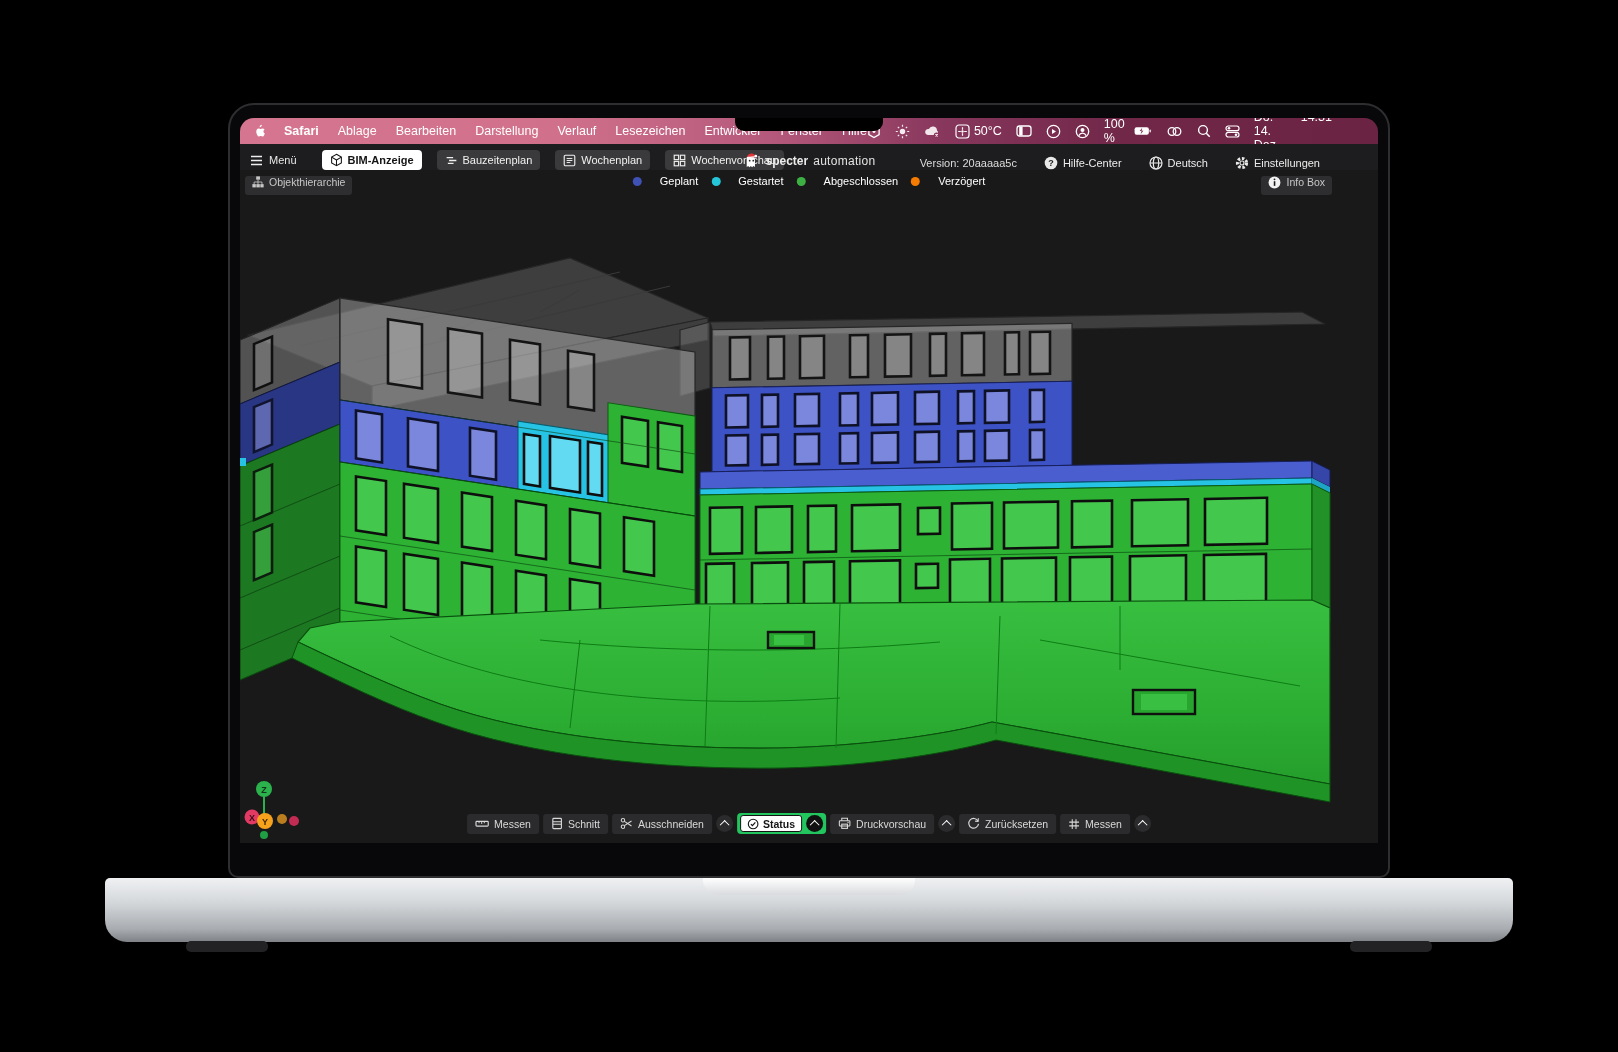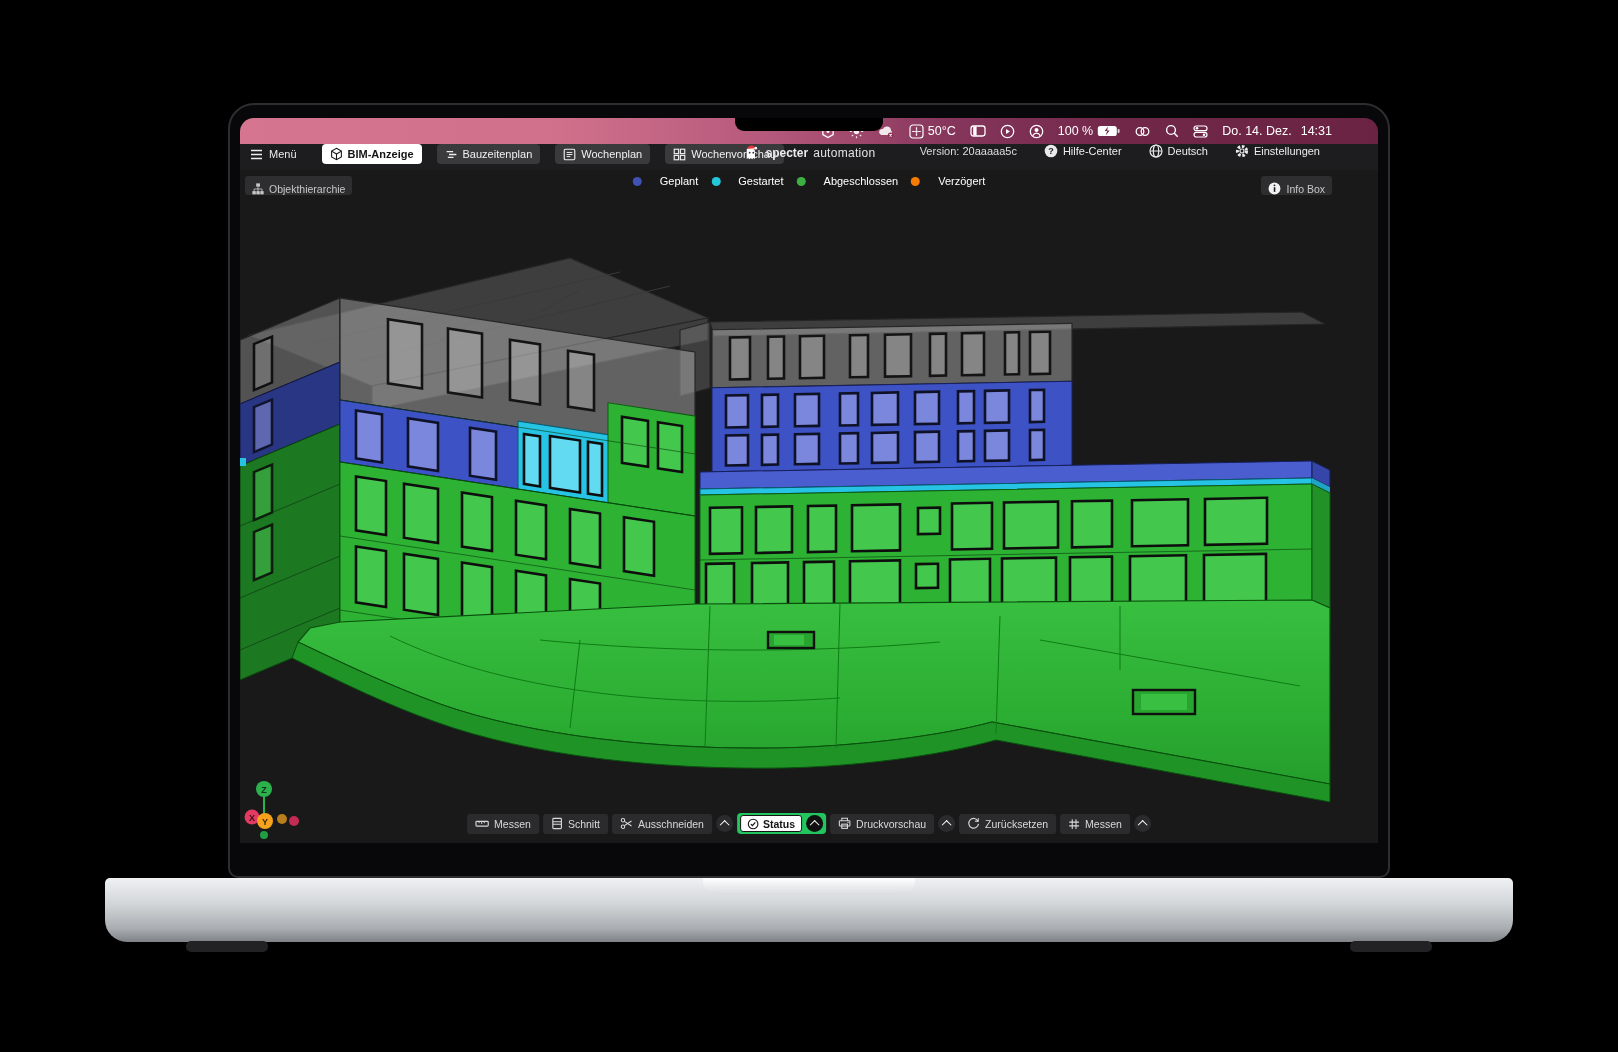--- a/index.html
+++ b/index.html
@@ -23,38 +23,38 @@
   .menubar{height:26px;display:flex;align-items:center;color:#fff;font-size:12.5px;
            padding:0 14px;box-sizing:border-box;
            background:linear-gradient(90deg,#d6758f 0%,#d0708b 28%,#b4587b 47%,#87365c 62%,#702748 78%,#6b2343 100%);}
   .mleft{display:flex;align-items:center;gap:19px;}
   .mitem{font-weight:500;white-space:nowrap;}
   .mitem.bold{font-weight:700;}
   .mright{margin-left:auto;display:flex;align-items:center;gap:14px;padding-right:32px;}
   .micon{display:flex;align-items:center;gap:4px;}
   .mtime{display:flex;gap:9px;font-weight:500;}
   
-  .appbar{height:26px;background:#1d1d1f;display:flex;align-items:flex-start;color:#ececec;
+  .appbar{height:26px;background:#1d1d1f;display:flex;align-items:flex-end;color:#ececec;
           font-size:11px;padding:0 10px;position:relative;box-sizing:border-box;}
   .aleft{display:flex;align-items:center;gap:15px;}
   .menu-lbl{display:flex;align-items:center;gap:6px;margin-right:10px;color:#e8e8e8;}
   .tb{height:20px;background:#3a3a3c;border-radius:4px;display:flex;align-items:center;gap:5px;
       padding:0 8px;color:#f0f0f0;white-space:nowrap;}
   .tb.active{background:#ffffff;color:#141414;font-weight:700;}
   .brand{position:absolute;left:50%;transform:translateX(-50%);display:flex;align-items:center;gap:5px;}
   .brand b{font-size:12px;}
   .brand span.lt{font-weight:400;font-size:12px;color:#e3e3e3;letter-spacing:.3px;}
   .aright{margin-left:auto;display:flex;align-items:center;gap:27px;padding-right:48px;}
   .alink{display:flex;align-items:center;gap:5px;}
   .version{color:#dcdcdc;}
   
   .viewport{position:relative;height:673px;background:#191919;overflow:hidden;}
   .model{position:absolute;left:0;top:0;}
   .hud-btn{position:absolute;background:#2e2e30;color:#c7c7c7;font-size:10.5px;height:19px;
-           border-radius:3px;display:inline-flex;align-items:flex-end;gap:5px;padding:0 7px;}
+           border-radius:3px;display:inline-flex;align-items:flex-start;gap:5px;padding:0 7px;}
   .legend{position:absolute;top:5px;left:50%;transform:translateX(-50%);display:flex;gap:13px;
           color:#fff;font-size:11px;align-items:center;}
   .litem{display:flex;align-items:center;gap:18px;}
   .dot{width:9px;height:9px;border-radius:50%;}
   .bottombar{position:absolute;bottom:9px;left:50%;transform:translateX(-50%);
              display:flex;gap:4px;align-items:center;}
   .bb{background:rgba(44,44,46,.95);color:#d9d9d9;height:20px;border-radius:3px;display:flex;
       align-items:center;gap:5px;padding:0 8px;font-size:10.5px;white-space:nowrap;}
   .chev{width:17px;height:17px;border-radius:50%;background:rgba(44,44,46,.95);
         display:flex;align-items:center;justify-content:center;flex:0 0 auto;}
@@ -81,20 +81,36 @@
   .seam{fill:none;stroke:rgba(8,60,12,.6);stroke-width:1;}
   .dseam{fill:none;stroke:#0e7d15;stroke-width:1;}
 </style>
 </head>
 <body>
 
 <div class="lid">
  <div class="screen">
 
   <div class="menubar">
+    <div class="mleft">
+      <span style="display:flex">
+        <svg width="11" height="14" viewBox="0 0 16 21">
+              <path fill="#fff" d="M11.5 1c.1 1-.3 2-.9 2.7-.6.7-1.5 1.2-2.4 1.1-.1-.9.4-1.9.9-2.5C9.7 1.6 10.7 1 11.5 1zM13.9 11.3c0-2 1.6-2.9 1.7-3-.9-1.4-2.4-1.6-2.9-1.6-1.2-.1-2.4.7-3 .7-.6 0-1.6-.7-2.6-.7-1.3 0-2.6.8-3.3 2-1.4 2.4-.4 6 1 8 .7 1 1.5 2 2.5 2 1 0 1.4-.6 2.6-.6 1.2 0 1.6.6 2.6.6 1.1 0 1.8-1 2.4-2 .8-1.1 1.1-2.2 1.1-2.3-.1 0-2.1-.8-2.1-3.1z"></path>
+            </svg>
+      </span>
+      <span class="mitem bold">Safari</span>
+      <span class="mitem">Ablage</span>
+      <span class="mitem">Bearbeiten</span>
+      <span class="mitem">Darstellung</span>
+      <span class="mitem">Verlauf</span>
+      <span class="mitem">Lesezeichen</span>
+      <span class="mitem">Entwickler</span>
+      <span class="mitem">Fenster</span>
+      <span class="mitem">Hilfe</span>
+    </div>
     <div class="mright">
       <span class="micon">
         <svg width="14" height="15" viewBox="0 0 15 15">
               <path fill="none" stroke="#fff" stroke-width="1.4" d="M7.5 1 13 4.2v6.6L7.5 14 2 10.8V4.2z"></path>
               <circle cx="7.5" cy="7.5" r="1.6" fill="#fff"></circle>
             </svg>
       </span>
       <span class="micon">
         <svg width="15" height="15" viewBox="0 0 15 15">
               <circle cx="7.5" cy="7.5" r="2.7" fill="#fff" opacity=".9"></circle>

